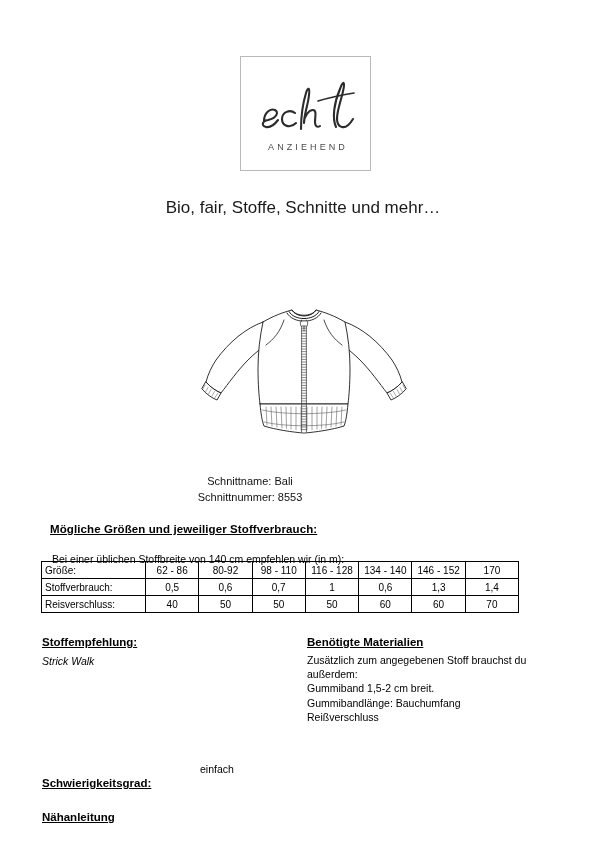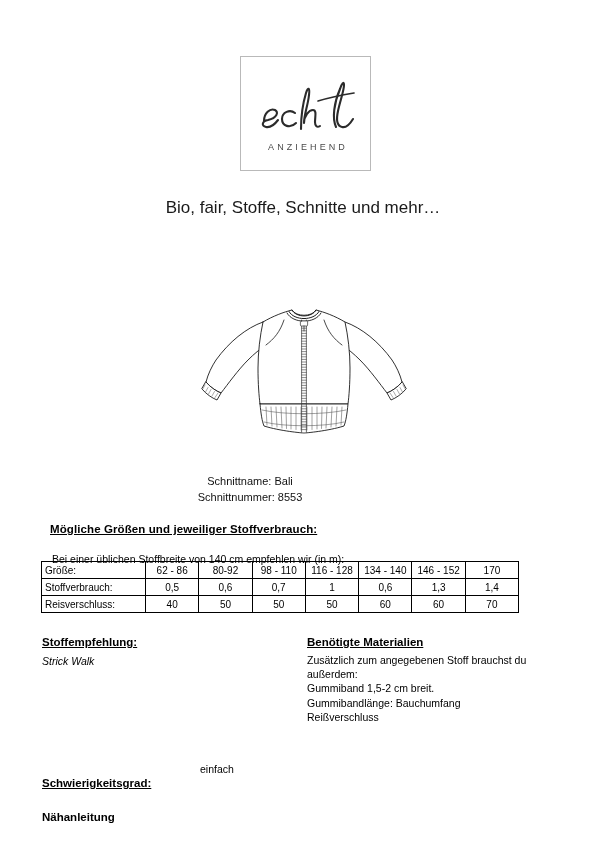--- a/index.html
+++ b/index.html
@@ -177,20 +177,21 @@
     font-size: 10.5px;
   }
 
   
   .instructions-heading {
     position: absolute;
     left: 42px;
     top: 811px;
     font-size: 11.5px;
     font-weight: bold;
+    text-decoration: underline;
   }
 </style>
 </head>
 <body>
 
 <div class="logo-box">
   <div class="logo-script">
     <svg width="105" height="68" viewBox="0 0 105 68" aria-hidden="true">
       <g fill="none" stroke="#2b2b2b" stroke-linecap="round" stroke-linejoin="round">
 

